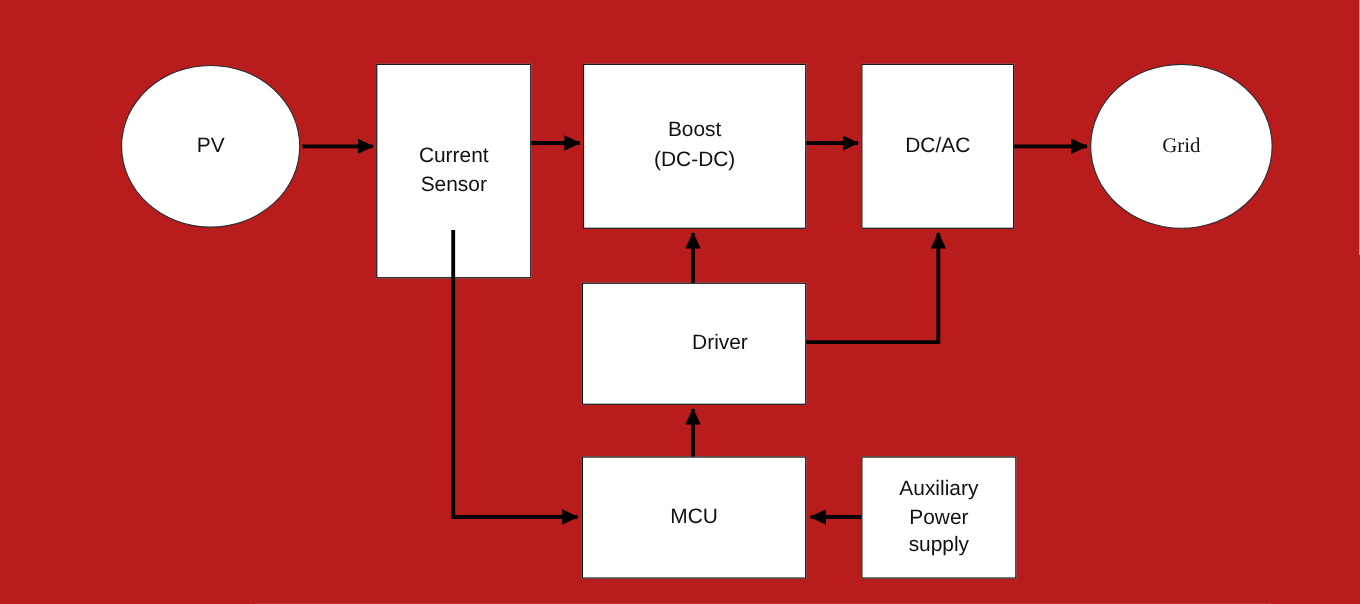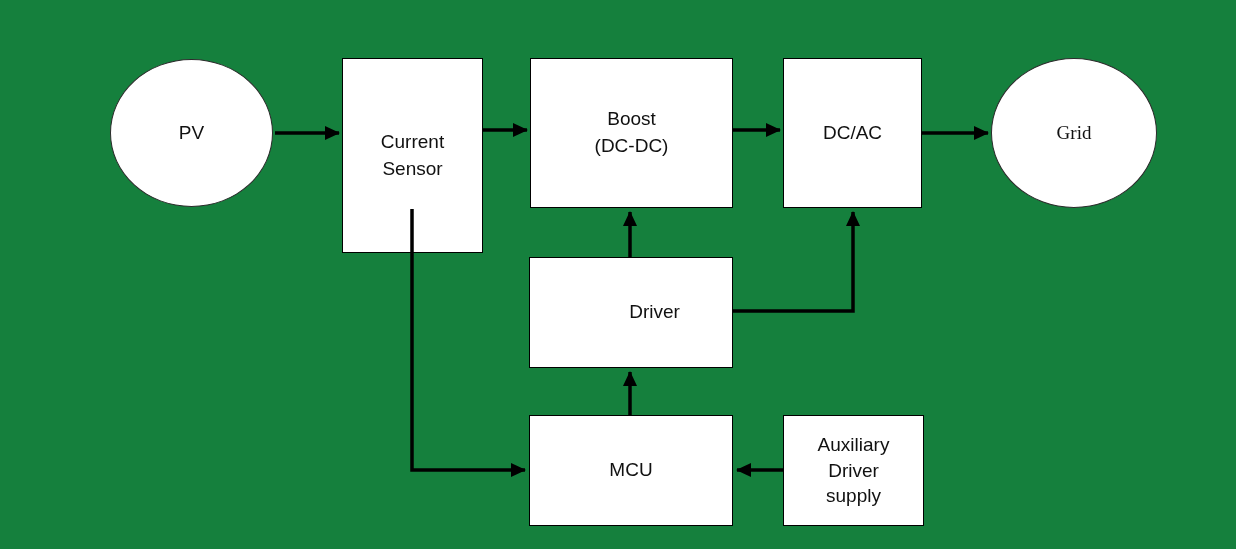--- a/index.html
+++ b/index.html
@@ -4,21 +4,21 @@
 <style>
   html, body {
     margin: 0;
     padding: 0;
     background: #ffffff;
   }
   .canvas {
     position: relative;
     width: 1236px;
     height: 549px;
-    background: #15803d;
+    background: #b91c1c;
     font-family: "Liberation Sans", sans-serif;
     overflow: hidden;
   }
   .edges-layer {
     position: absolute;
     left: 0;
     top: 0;
     width: 1236px;
     height: 549px;
     z-index: 2;
@@ -100,17 +100,17 @@
   <div class="node" style="left:529px; top:257px; width:204px; height:111px;padding-left:47px;">
     <span class="lbl">Driver</span>
   </div>
 
   <div class="node" style="left:529px; top:415px; width:204px; height:111px;align-items:center;">
     <span class="lbl">MCU</span>
   </div>
 
   <div class="node" style="left:783px; top:415px; width:141px; height:111px; line-height:1.35;">
     <span class="lbl">Auxiliary
-Driver
+Power
 supply</span>
   </div>
 
 </div>
 
 </body></html>

